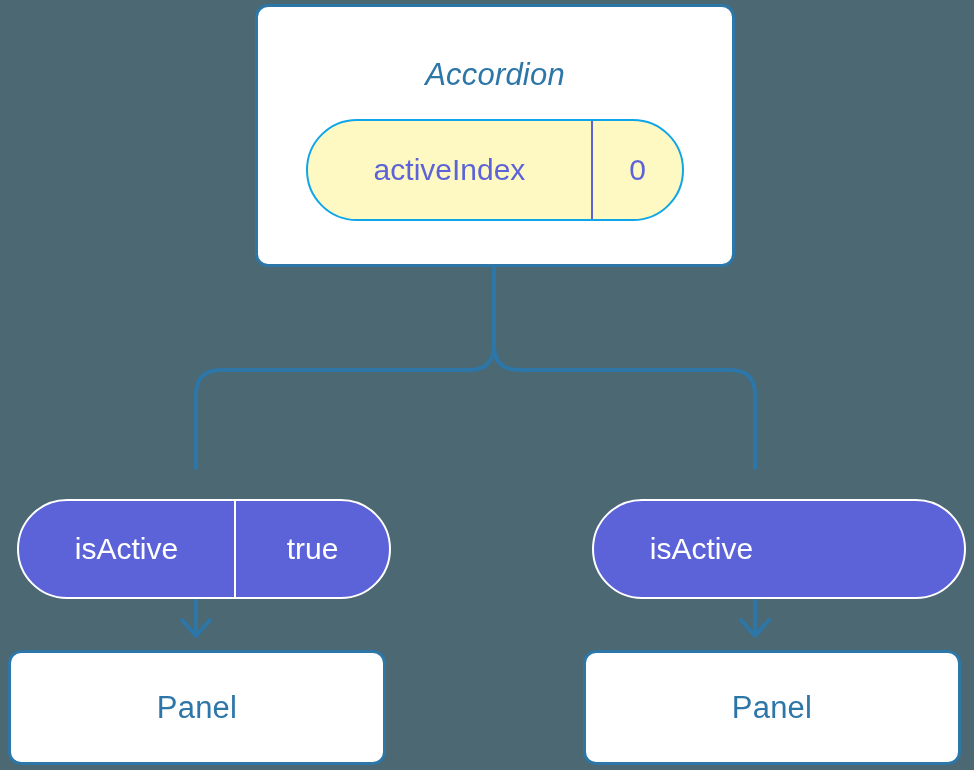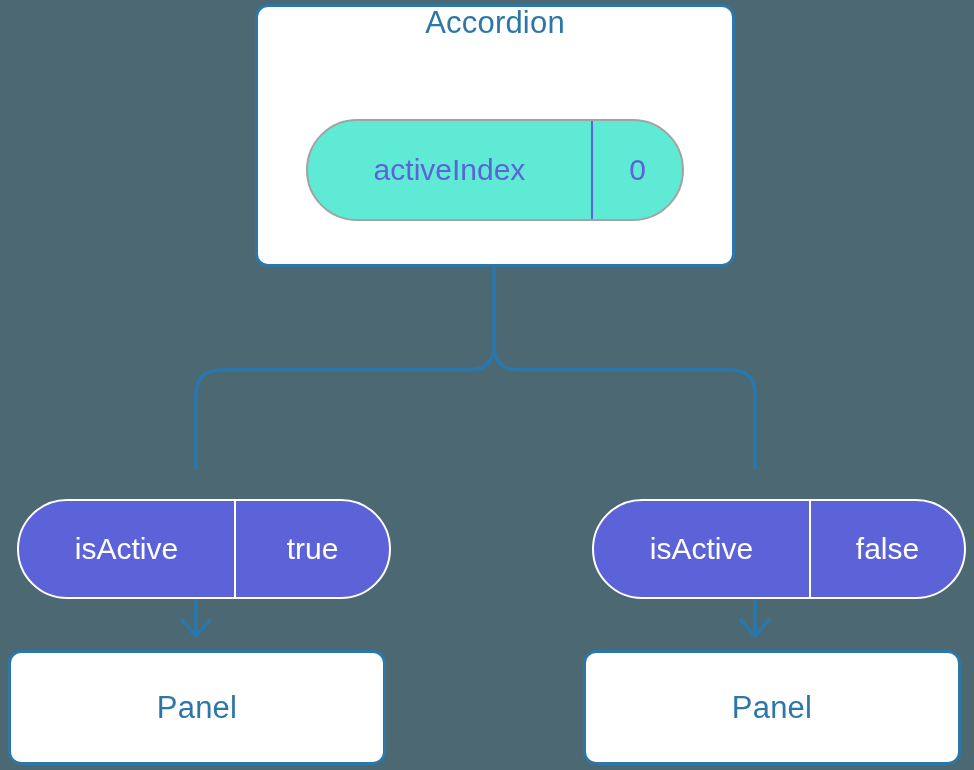--- a/index.html
+++ b/index.html
@@ -50,20 +50,22 @@
   }
 
   #accordion-card {
     left: 255px;
     top: 4px;
     width: 480px;
     height: 263px;
     justify-content: flex-start;
   }
   #accordion-card .card-title {
+    margin-top: 52px;
+    font-style: italic;
   }
 
   .panel-card {
     width: 378px;
     height: 115px;
     justify-content: center;
   }
   #panel-card-left  { left: 8px;   top: 650px; }
   #panel-card-right { left: 583px; top: 650px; }
 
@@ -81,22 +83,22 @@
     align-items: center;
     justify-content: center;
     box-sizing: border-box;
     white-space: nowrap;
     font-size: 30px;
     line-height: 1;
   }
 
   
   .pill-outline {
-    border: 2px solid #a3a3a3;
-    background: #5eead4;
+    border: 2px solid #0ea5e9;
+    background: #fef9c3;
   }
   .pill-outline .pill-key,
   .pill-outline .pill-val {
     color: #5c63d8;
   }
   .pill-outline .pill-val {
     border-left: 2px solid #5c63d8;
   }
 
   
@@ -176,20 +178,19 @@
     <div class="pill-key">isActive</div>
     <div class="pill-val">true</div>
   </div>
 
   <div class="card panel-card" id="panel-card-left">
     <div class="card-title">Panel</div>
   </div>
 
   <div class="pill pill-filled pill-isactive" id="state-pill-isactive-right">
     <div class="pill-key">isActive</div>
-    <div class="pill-val">false</div>
   </div>
 
   <div class="card panel-card" id="panel-card-right">
     <div class="card-title">Panel</div>
   </div>
 
 </div>
 
 </body></html>

